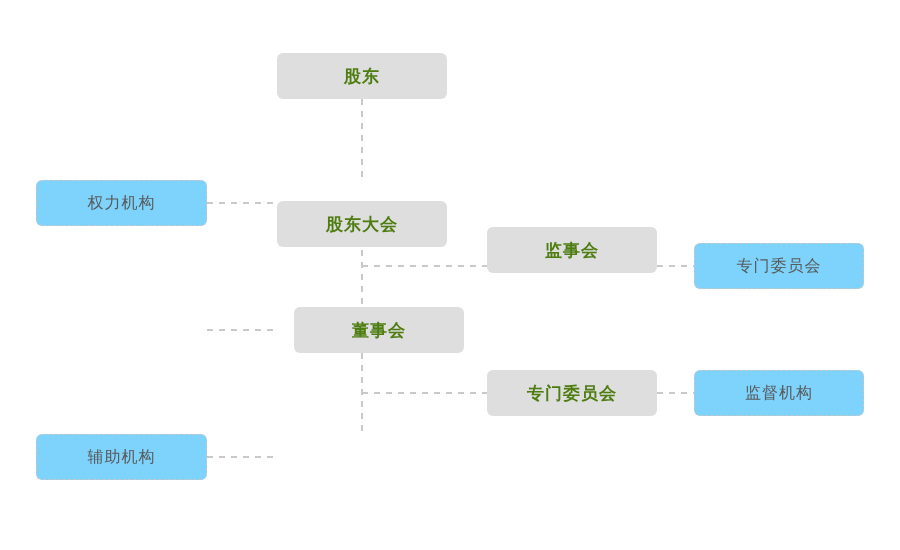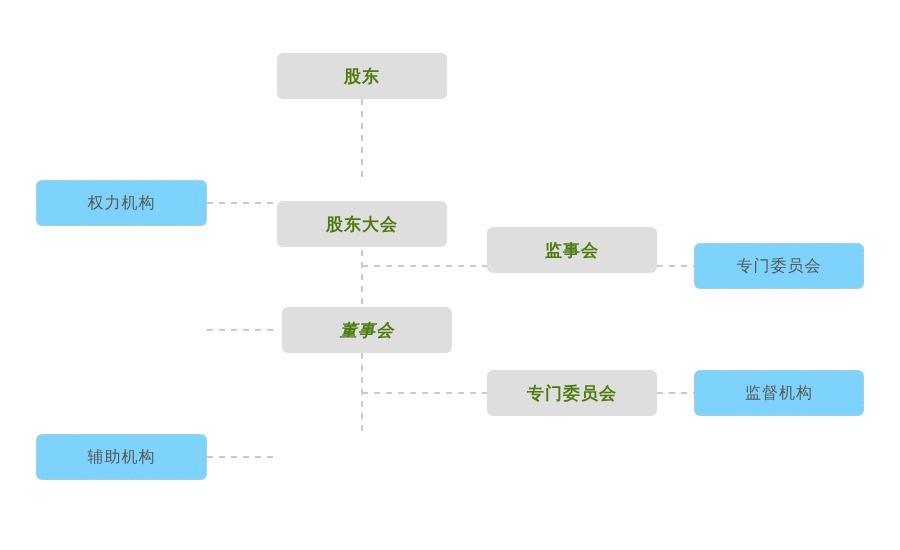--- a/index.html
+++ b/index.html
@@ -77,21 +77,21 @@
   </div>
 
   <div class="node solid" style="left:277px; top:180px;margin-top:21px;">
     <span>股东大会</span>
   </div>
 
   <div class="node solid" style="left:487px; top:227px;">
     <span>监事会</span>
   </div>
 
-  <div class="node solid" style="left:282px; top:307px;font-style:italic;">
+  <div class="node solid" style="left:294px; top:307px;">
     <span>董事会</span>
   </div>
 
   <div class="node solid" style="left:487px; top:370px;">
     <span>专门委员会</span>
   </div>
 
 
   <div class="node dashed" style="left:36px; top:180px; width:171px;">
     <span>权力机构</span>

